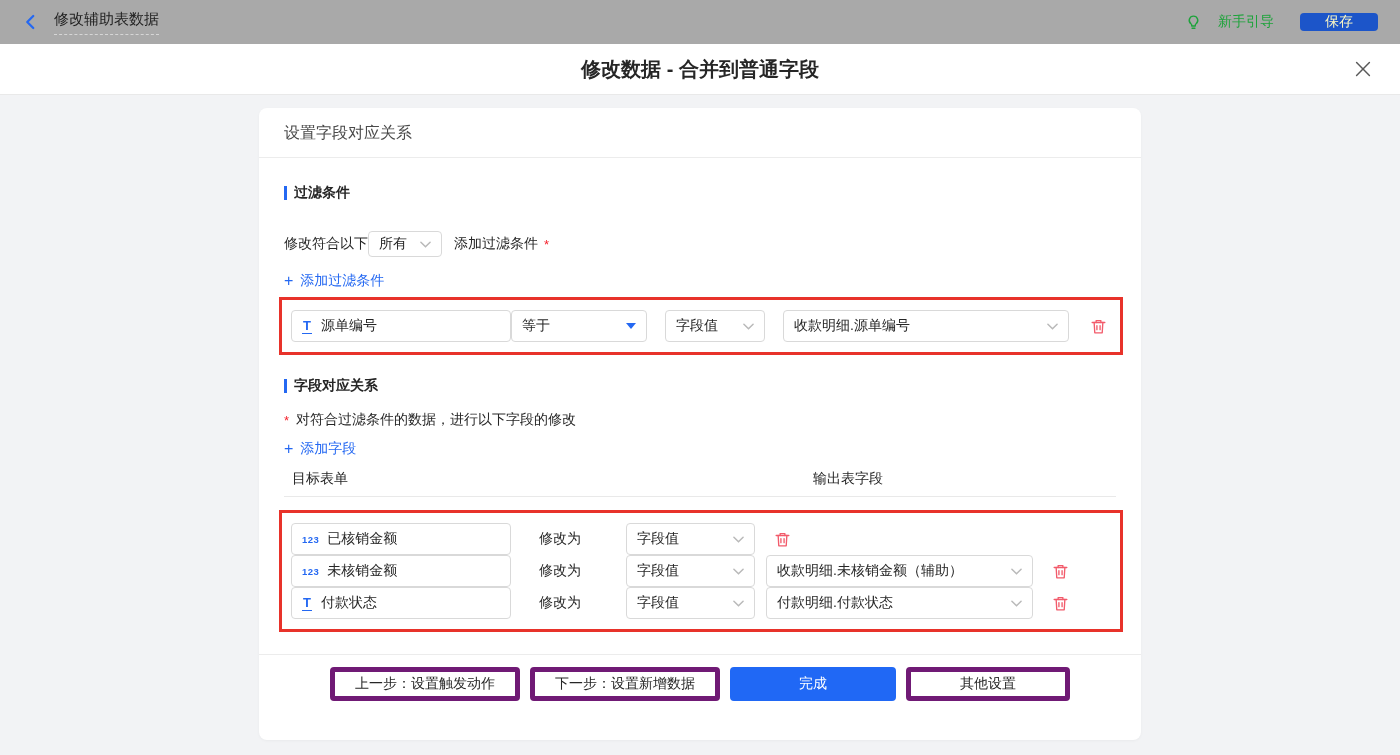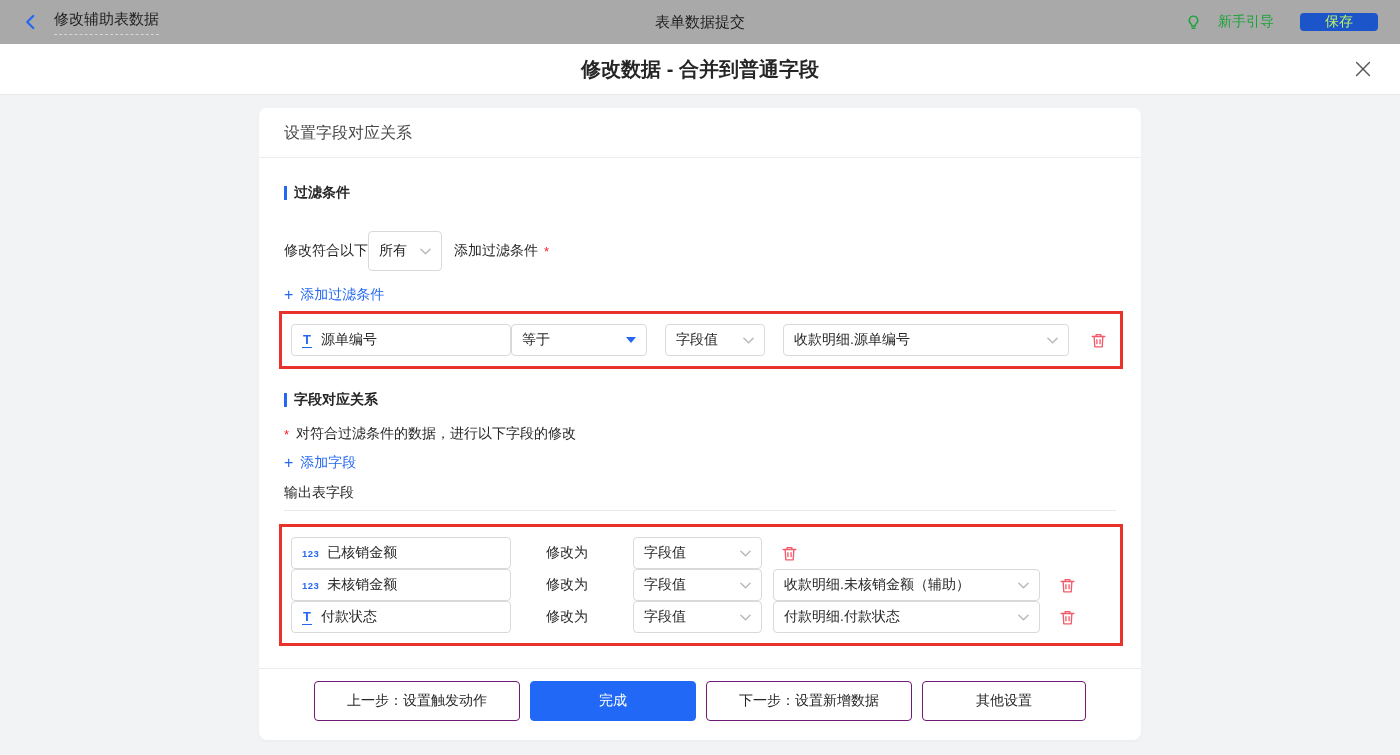--- a/index.html
+++ b/index.html
@@ -6,21 +6,21 @@
   html,body { width:1400px; height:755px; font-family:"Liberation Sans","DejaVu Sans",sans-serif; color:#262626; background:#f2f3f5; overflow:hidden; }
 
   
   .topbar { height:44px; background:#a9a9a9; display:flex; align-items:center; padding:0 22px; position:relative; }
   .topbar-left { display:flex; align-items:center; gap:14px; }
   .back-icon { width:18px; height:18px; cursor:pointer; display:flex; }
   .flow-title { font-size:15px; color:#1f1f1f; padding-bottom:5px; border-bottom:1px dashed #d6d6d6; line-height:20px; }
   .topbar-center { position:absolute; left:0; right:0; text-align:center; font-size:15px; color:#1f1f1f; pointer-events:none; }
   .topbar-right { margin-left:auto; display:flex; align-items:center; gap:26px; z-index:1; }
   .guide { display:flex; align-items:center; gap:16px; color:#1ea33b; font-size:14px; cursor:pointer; }
-  .save-btn { background:#1c55c9; color:#bef264; font-size:14px; border:none; border-radius:4px; padding:0 25px; cursor:pointer; }
+  .save-btn { background:#1c55c9; color:#fef9c3; font-size:14px; border:none; border-radius:4px; padding:0 25px; cursor:pointer; }
 
   
   .dlg-header { height:51px; background:#fff; border-bottom:1px solid #e9e9e9; display:flex; align-items:center; justify-content:center; position:relative; }
   .dlg-title { font-size:20px; font-weight:600; color:#262626; }
   .close-btn { position:absolute; right:26px; top:14px; width:22px; height:22px; cursor:pointer; display:flex; }
 
   
   .page-body { height:660px; }
   .card { width:882px; height:632px; margin:13px auto 0; background:#fff; border-radius:8px; box-shadow:0 1px 3px rgba(0,0,0,0.04); overflow:hidden; }
   .card-header { height:50px; line-height:49px; padding:0 25px; font-size:16px; color:#4a4a4a; border-bottom:1px solid #ececec; }
@@ -33,21 +33,21 @@
   .match-row .txt { }
   .match-row .txt2 { margin:0 6px 0 12px; }
   .req { color:#f5222d; font-size:13px; }
 
   .add-link { margin-top:14px; height:20px; display:flex; align-items:center; gap:7px; color:#2468f2; font-size:14px; cursor:pointer; width:fit-content; }
   .plus { font-size:16px; line-height:16px; }
 
   
   .sel, .inputbox { height:32px; background:#fff; border:1px solid #d9d9d9; border-radius:4px; display:flex; align-items:center; padding:0 10px; font-size:14px; color:#262626; }
   .sel { justify-content:space-between; cursor:pointer; }
-  .sel-sm { height:40px; width:74px; }
+  .sel-sm { height:26px; width:74px; }
   .chev { flex:0 0 auto; margin-left:8px; display:flex; }
   .tri-down { width:0; height:0; border-left:5px solid transparent; border-right:5px solid transparent; border-top:6px solid #2468f2; margin-left:8px; }
   .ficon-text { color:#2468f2; font-size:13px; line-height:13px; border-bottom:1.5px solid #2468f2; padding:0 1px 1px; margin-right:9px; font-weight:bold; }
   .ficon-num { color:#2468f2; font-size:9.5px; font-weight:bold; letter-spacing:0.5px; margin-right:8px; }
 
   
   .hl-rect { border:3px solid #e8322a; margin:6px -7px 0 -5px; padding:10px 9px; }
   .hl-rect2 { border:3px solid #e8322a; margin:13px -7px 0 -5px; padding:10px 9px; display:flex; flex-direction:column; }
 
   .cond-row { display:flex; align-items:center; }
@@ -58,35 +58,34 @@
   .trash { margin-left:20px; width:19px; height:19px; cursor:pointer; display:flex; flex:0 0 auto; }
 
   .desc-row { margin-top:14px; height:20px; display:flex; align-items:center; gap:7px; font-size:14px; }
 
   .thead { margin-top:11px; display:flex; font-size:14px; color:#262626; height:18px; }
   .thead .c1 { padding-left:8px; width:529px; }
   .thead-divider { margin-top:8px; border-top:1px solid #e9e9e9; }
 
   .map-row { display:flex; align-items:center; }
   .map-field { width:220px; }
-  .map-label { margin-left:35px; width:48px; font-size:14px; }
+  .map-label { margin-left:28px; width:48px; font-size:14px; }
   .map-vtype { width:129px; margin-left:39px; }
   .map-val { width:267px; margin-left:11px; }
   .map-row .trash { margin-left:18px; }
 
   .footer-divider { margin-top:22px; border-top:1px solid #ececec; }
   .footer { margin-top:12px; display:flex; justify-content:center; gap:10px; }
-  .btn { height:40px; font-size:14px; border-radius:4px; cursor:pointer; background:#fff; border:1px solid #701a75; color:#262626; padding:0 32px; min-width:164px; }
+  .btn { height:34px; font-size:14px; border-radius:4px; cursor:pointer; background:#fff; border:5px solid #701a75; color:#262626; padding:0 20px; min-width:164px; }
   .btn-primary { background:#2068f5; border-color:#2068f5; color:#fff; min-width:166px; }
 </style>
 </head>
 <body>
 
 <div class="topbar">
-  <div class="topbar-center">表单数据提交</div>
   <div class="topbar-left">
     <span class="back-icon">
       <svg viewBox="0 0 24 24" width="18" height="18" fill="none" stroke="#2468f2" stroke-width="3" stroke-linecap="round" stroke-linejoin="round">
           <polyline points="15,4 7,12 15,20"></polyline>
         </svg>
     </span>
     <span class="flow-title">修改辅助表数据</span>
   </div>
   <div class="topbar-right">
     <span class="guide">
@@ -189,20 +188,21 @@
         <span class="req">*</span>
         <span>对符合过滤条件的数据，进行以下字段的修改</span>
       </div>
 
       <div class="add-link" style="margin-top:9px;">
         <span class="plus">+</span>
         <span>添加字段</span>
       </div>
 
       <div class="thead">
+        <span class="c1">目标表单</span>
         <span>输出表字段</span>
       </div>
       <div class="thead-divider"></div>
 
       <div class="hl-rect2">
 
         <div class="map-row">
           <div class="inputbox map-field">
             <span class="ficon-num">123</span>
             <span>已核销金额</span>
@@ -292,18 +292,18 @@
               </svg>
           </span>
         </div>
 
       </div>
     </div>
 
     <div class="footer-divider"></div>
     <div class="footer">
       <button class="btn">上一步：设置触发动作</button>
+      <button class="btn">下一步：设置新增数据</button>
       <button class="btn btn-primary">完成</button>
-      <button class="btn">下一步：设置新增数据</button>
       <button class="btn">其他设置</button>
     </div>
   </div>
 </div>
 
 </body></html>

